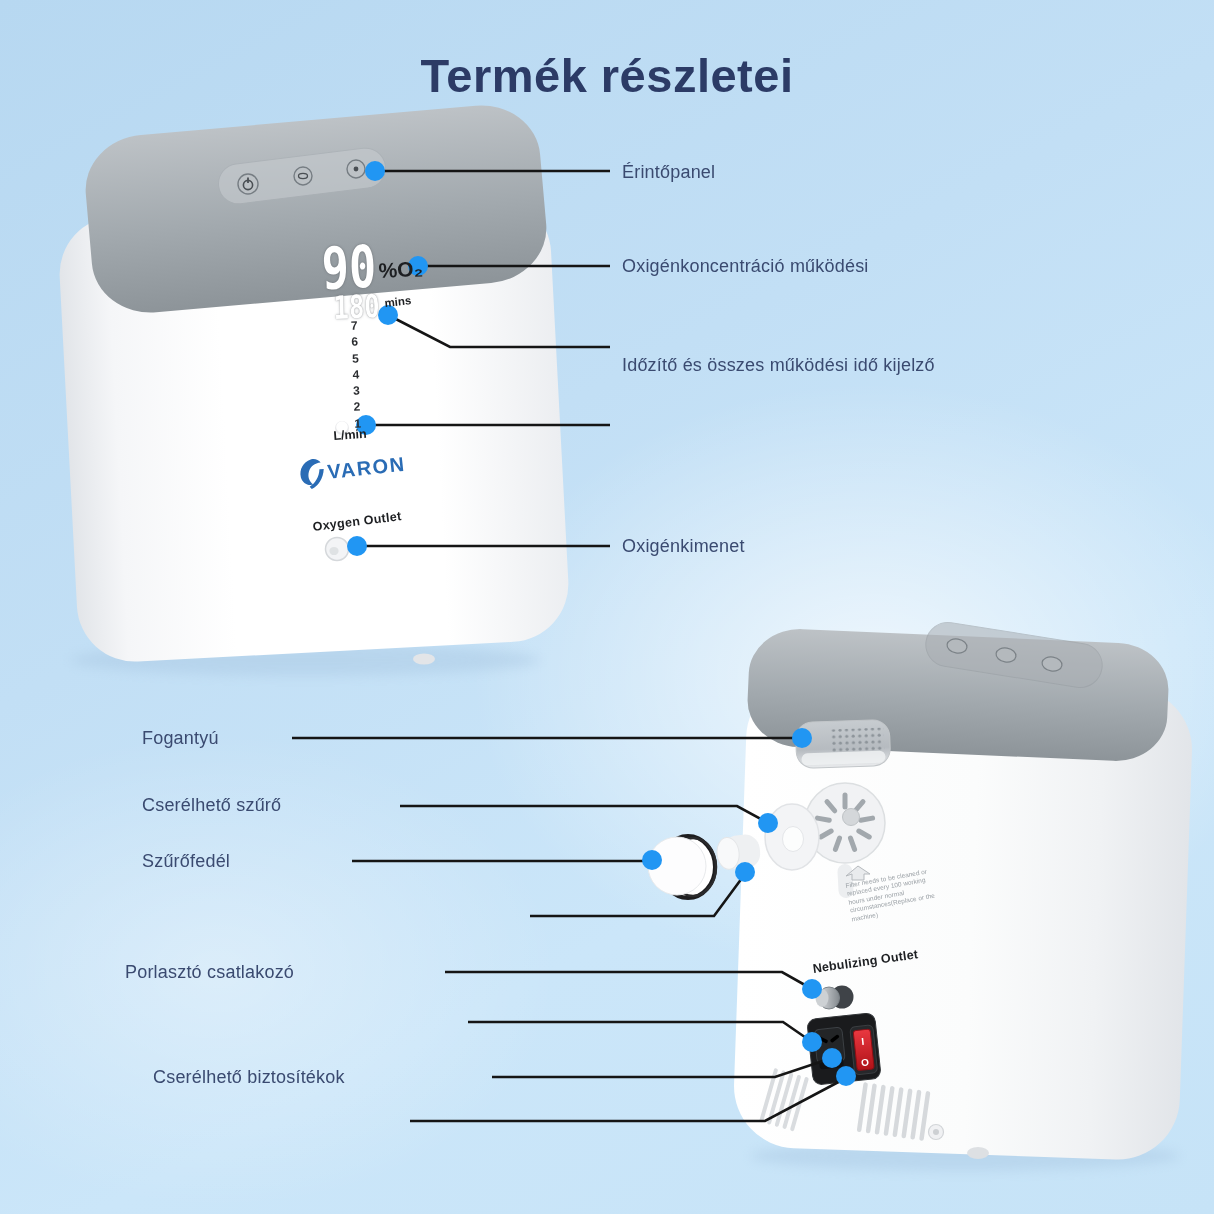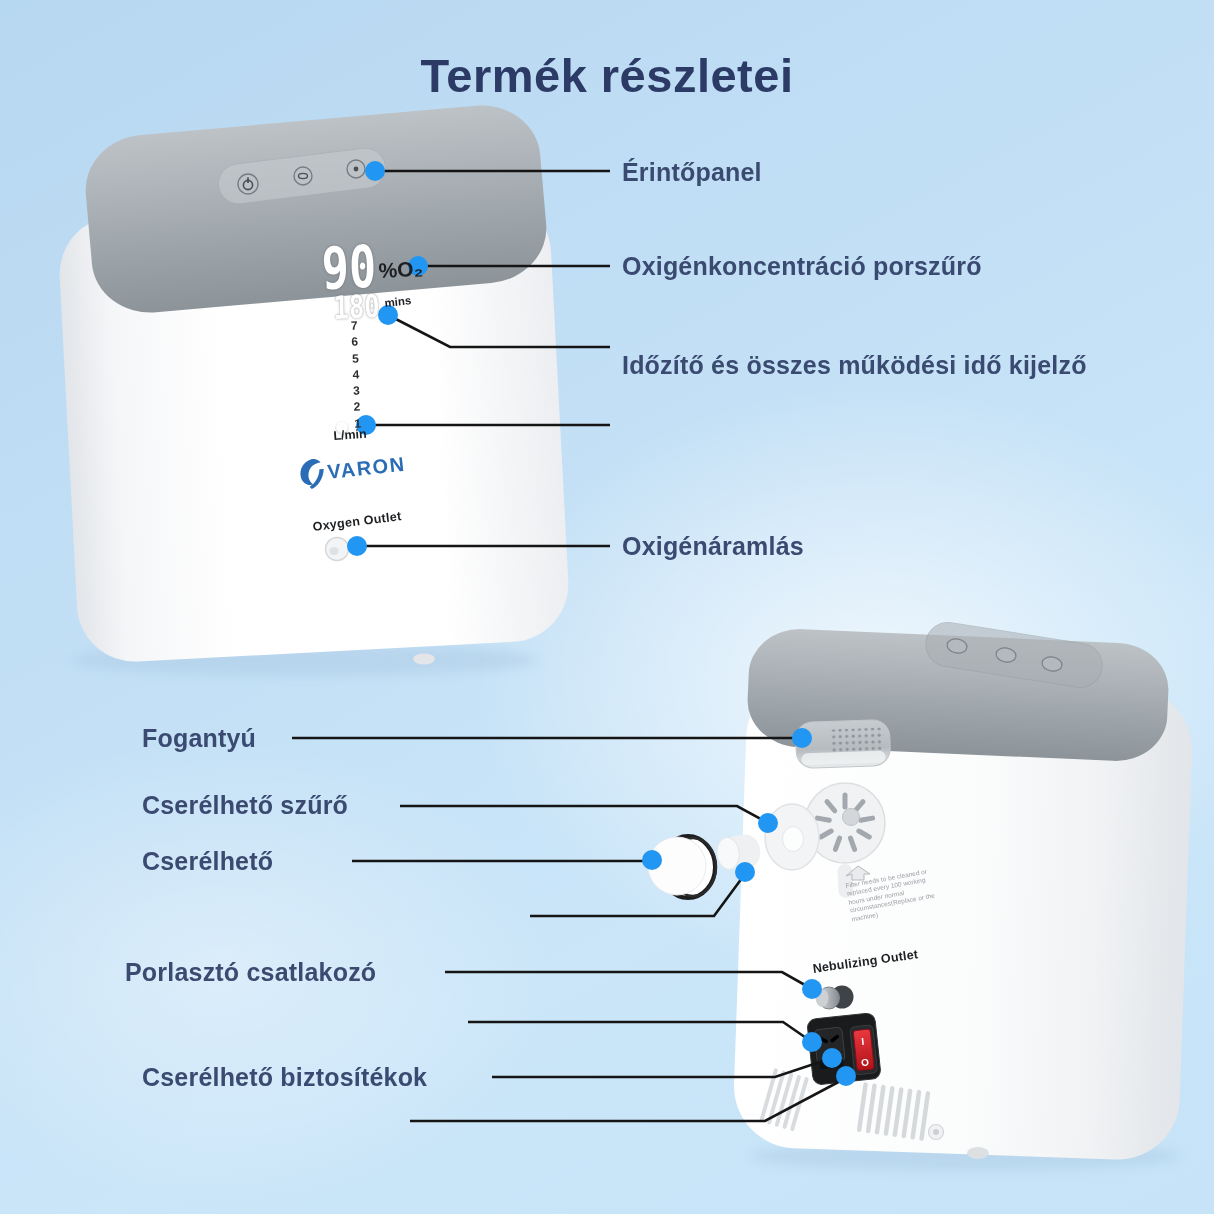--- a/index.html
+++ b/index.html
@@ -11,31 +11,31 @@
       radial-gradient(ellipse 40% 28% at 18% 80%, rgba(255,255,255,.35), rgba(255,255,255,0) 70%),
       linear-gradient(152deg,#b7d8f1 0%,#c2dff5 38%,#cbe6f9 68%,#c6e3f7 100%);
   }
   .page-title{
     position:absolute;left:0;right:0;top:48px;text-align:center;
     font-size:47px;font-weight:bold;letter-spacing:.5px;color:#2c3b66;
   }
   svg.art{position:absolute;left:0;top:0;}
   .label{
     position:absolute;white-space:nowrap;color:#3a4a70;
-    font-size:25px;line-height:31px;font-weight:700;letter-spacing:.2px;
+    font-size:18px;line-height:31px;font-weight:400;letter-spacing:.2px;
   }
   
   .fc0{left:622px;top:157px;} .fc1{left:622px;top:251px;}
   .fc2{left:622px;top:350px;} .fc3{left:622px;top:410px;}
   .fc4{left:622px;top:531px;}
   
   .bc0{left:142px;top:723px;} .bc1{left:142px;top:790px;}
   .bc2{left:142px;top:846px;} .bc3{left:142px;top:900px;}
   .bc4{left:125px;top:957px;} .bc5{left:142px;top:1007px;}
-  .bc6{left:142px;top:1062px;} .bc7{left:142px;top:1105px;}
+  .bc6{left:153px;top:1062px;} .bc7{left:142px;top:1105px;}
 
   .led{
     position:absolute;color:#fff;font-family:"DejaVu Sans Mono",monospace;font-weight:bold;
     text-shadow:0 0 3px rgba(70,75,80,.40),0 0 1px rgba(70,75,80,.45);
     transform-origin:left top;line-height:1;
   }
   .led-o2{left:321px;top:240px;font-size:58px;transform:scaleX(.78) rotate(-2deg);}
   .led-mins{left:333px;top:292px;font-size:32px;transform:scaleX(.80) rotate(-2deg);}
   .devtext{position:absolute;color:#1d1f22;font-weight:bold;line-height:1;transform-origin:left top;white-space:nowrap;}
   .pct-o2{left:378px;top:260px;font-size:21px;transform:rotate(-3deg);}
@@ -285,23 +285,23 @@
       <path d="M10 29 C16 26 21 20 22 12 L26.5 12 C25 22 19 29 12 31.5 Z" fill="#2a6cb5"></path>
     </svg>
     <span class="word">VARON</span>
   </div>
 
   <div class="devtext oxy-lbl">Oxygen Outlet</div>
   <div class="devtext neb-lbl">Nebulizing Outlet</div>
   <div class="filter-note">Filter needs to be cleaned or replaced every 100 working hours under normal circumstances(Replace or the machine)</div>
 
   <div class="label fc0">Érintőpanel</div>
-  <div class="label fc1">Oxigénkoncentráció porszűrő</div>
+  <div class="label fc1">Oxigénkoncentráció működési</div>
   <div class="label fc2">Időzítő és összes működési idő kijelző</div>
-  <div class="label fc4">Oxigénáramlás</div>
+  <div class="label fc4">Oxigénkimenet</div>
 
   <div class="label bc0">Fogantyú</div>
   <div class="label bc1">Cserélhető szűrő</div>
-  <div class="label bc2">Cserélhető</div>
+  <div class="label bc2">Szűrőfedél</div>
   <div class="label bc4">Porlasztó csatlakozó</div>
   <div class="label bc6">Cserélhető biztosítékok</div>
 
 </div>
 
 </body></html>

